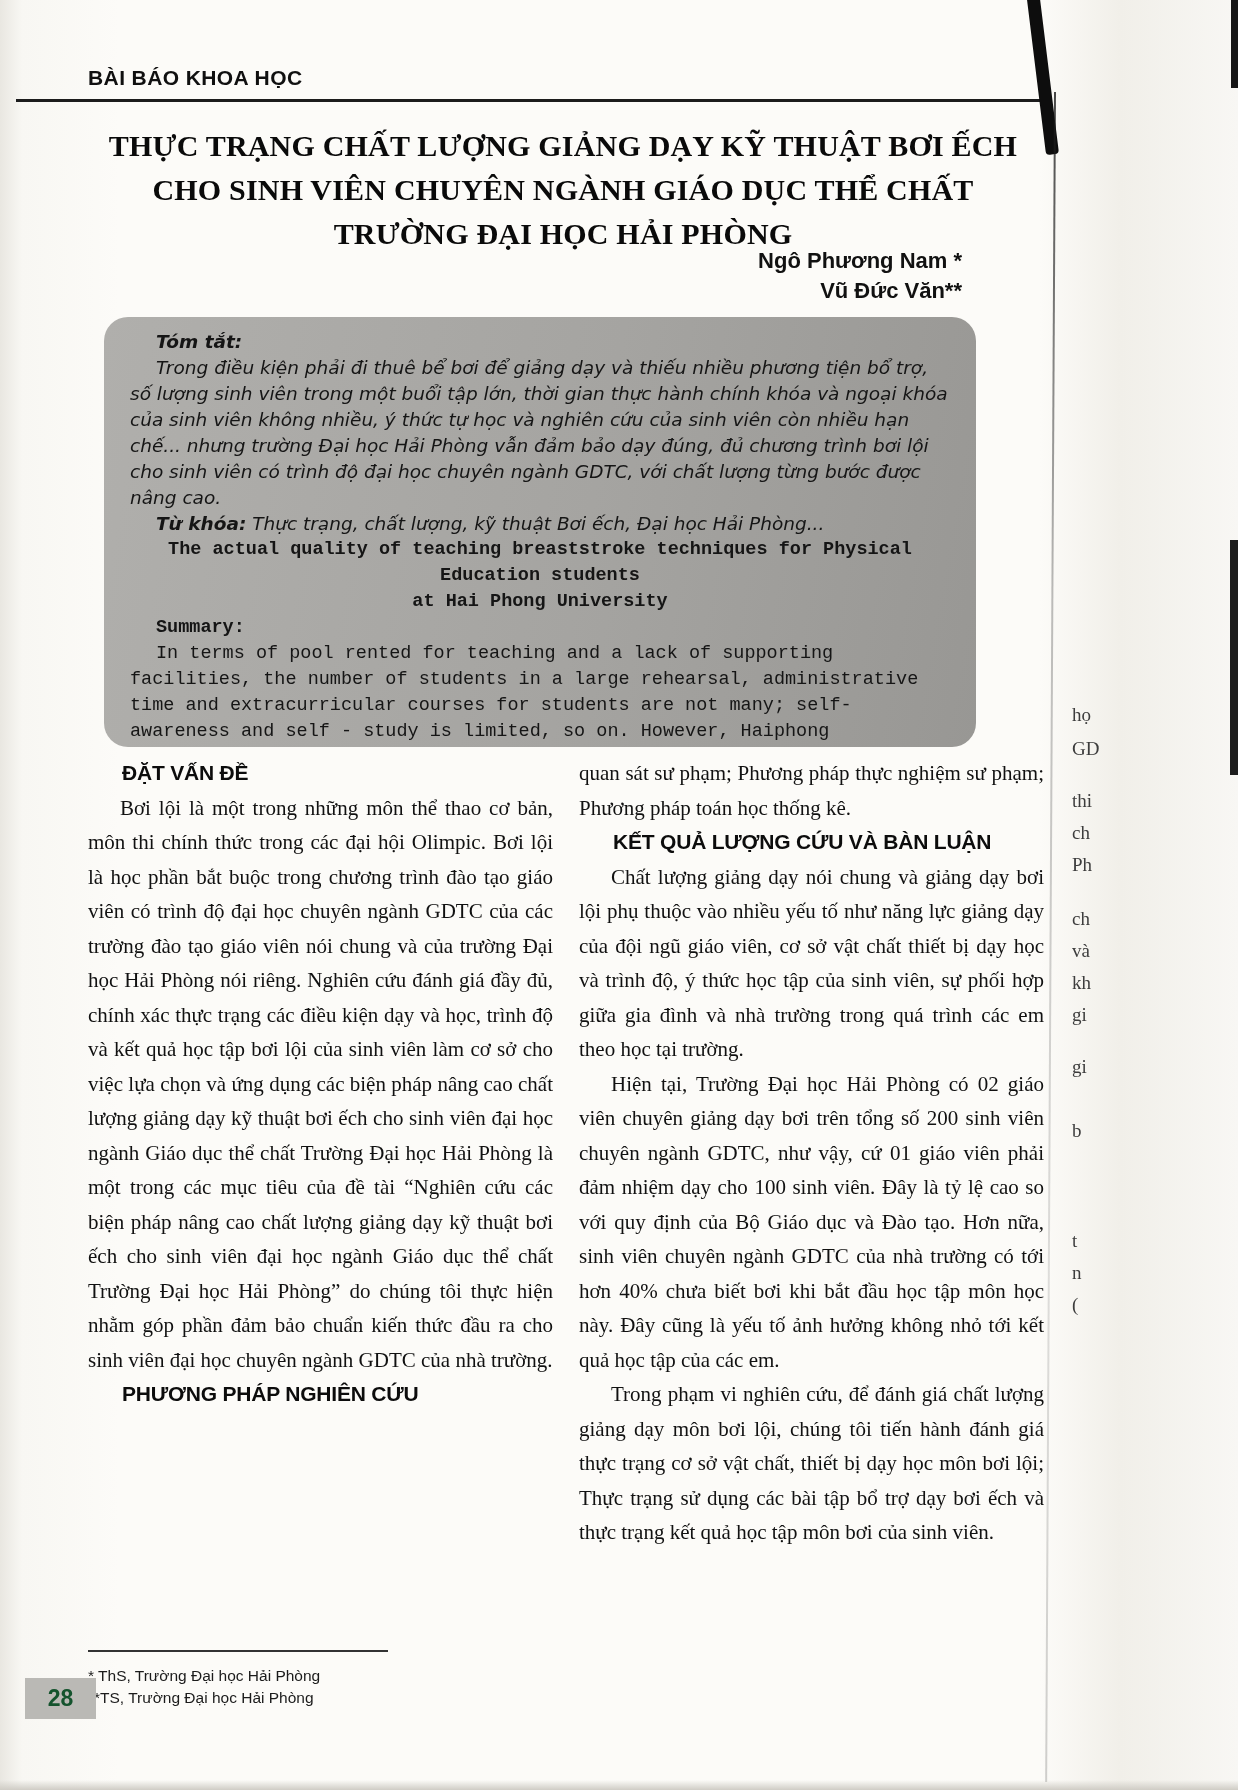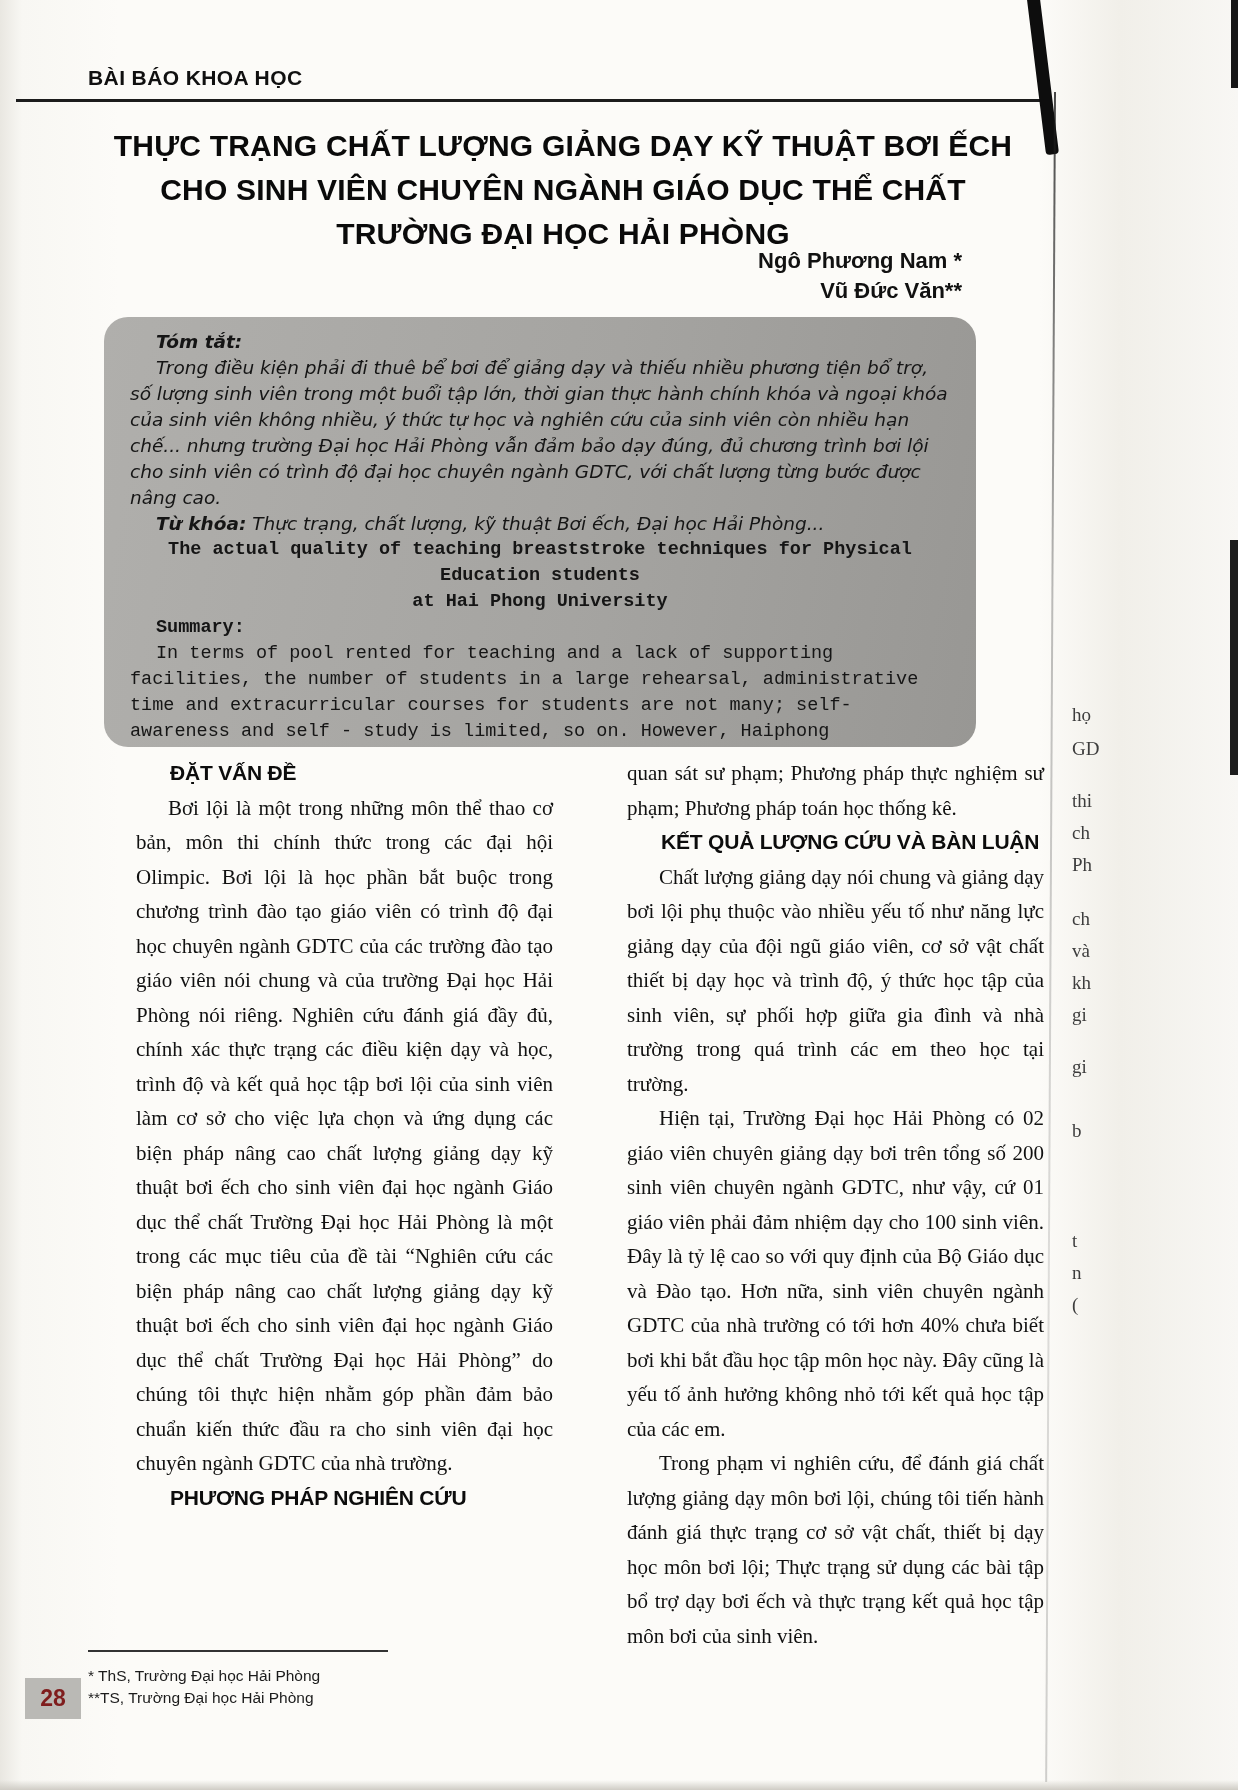--- a/index.html
+++ b/index.html
@@ -14,21 +14,21 @@
                 #fcfbf8 1040px, #f1efe9 1120px, #f8f7f4 1238px);
   }
   .kicker {
     position: absolute; left: 88px; top: 66px;
     font-family: "Liberation Sans", sans-serif; font-weight: bold;
     font-size: 21px; letter-spacing: .4px; color: #101010;
   }
   .rule { position: absolute; left: 16px; top: 99px; width: 1036px; height: 3px; background: #1c1c1c; }
   .title {
     position: absolute; left: 100px; top: 124px; width: 926px; text-align: center;
-    font-family: Liberation Sans, sans-serif; font-stretch: condensed;
+    font-family: Liberation Serif, serif; font-stretch: condensed;
     font-weight: bold; font-size: 30px; line-height: 44px; letter-spacing: .2px; color: #0a0a0a;
   }
   .authors {
     position: absolute; right: 276px; top: 246px; text-align: right;
     font-family: "Liberation Sans", sans-serif; font-weight: bold;
     font-size: 22px; line-height: 30px; color: #111;
   }
   .abstract {
     position: absolute; left: 104px; top: 317px; width: 872px; height: 430px;
     border-radius: 24px; box-sizing: border-box;
@@ -36,36 +36,36 @@
     padding: 12px 26px 0 26px; color: #151515; font-size: 18.5px; line-height: 26px;
     overflow: hidden;
   }
   .abstract p { margin: 0; }
   .ab-vn { font-family: "DejaVu Sans", sans-serif; font-style: italic; }
   .ab-en { font-family: Liberation Mono, monospace; }
   .ab-label { font-weight: bold; }
   .ab-indent { text-indent: 26px; }
   .ab-center { text-align: center; font-weight: bold; }
   .columns { position: absolute; left: 88px; top: 756px; width: 956px; display: flex; gap: 26px; }
-  .col { width: 465px; font-size: 21px; line-height: 34.5px; text-align: justify; color: #111; margin-left: 48px; }
+  .col { width: 465px; font-size: 21px; line-height: 34.5px; text-align: justify; color: #111; }
   .col p { margin: 0; text-indent: 32px; }
   .col p.cont { text-indent: 0; }
   .col h3 {
     font-family: "Liberation Sans", sans-serif; font-size: 21px; line-height: 34.5px;
     font-weight: bold; letter-spacing: -0.2px; margin: 0 0 0 34px; text-align: left; color: #0c0c0c;
   }
   .footnotes {
     position: absolute; left: 88px; top: 1650px; width: 300px;
     border-top: 2px solid #333; padding-top: 13px;
     font-family: "Liberation Sans", sans-serif; font-size: 15.5px; line-height: 22px; color: #1b1b1b;
   }
   .pageno {
-    position: absolute; left: 25px; top: 1678px; width: 56px; height: 41px;
+    position: absolute; left: 25px; top: 1678px; width: 71px; height: 41px;
     background: #bab9b5; display: flex; align-items: center; justify-content: center;
-    font-family: "Liberation Sans", sans-serif; font-weight: bold; font-size: 23px; color: #7f1d1d; text-align: right;
+    font-family: "Liberation Sans", sans-serif; font-weight: bold; font-size: 23px; color: #14532d; text-align: right;
   }
   .wedge {
     position: absolute; left: 1036px; top: -10px; width: 13px; height: 165px;
     background: #0d0d0d; transform: rotate(-7deg); border-radius: 4px;
   }
   .crease {
     position: absolute; left: 1054px; top: 92px; width: 2px; height: 1690px;
     transform: rotate(.3deg); transform-origin: top left;
     background: linear-gradient(180deg, rgba(25,25,25,.8), rgba(70,70,70,.35) 30%,
                 rgba(90,90,90,.18) 70%, rgba(90,90,90,.28));

